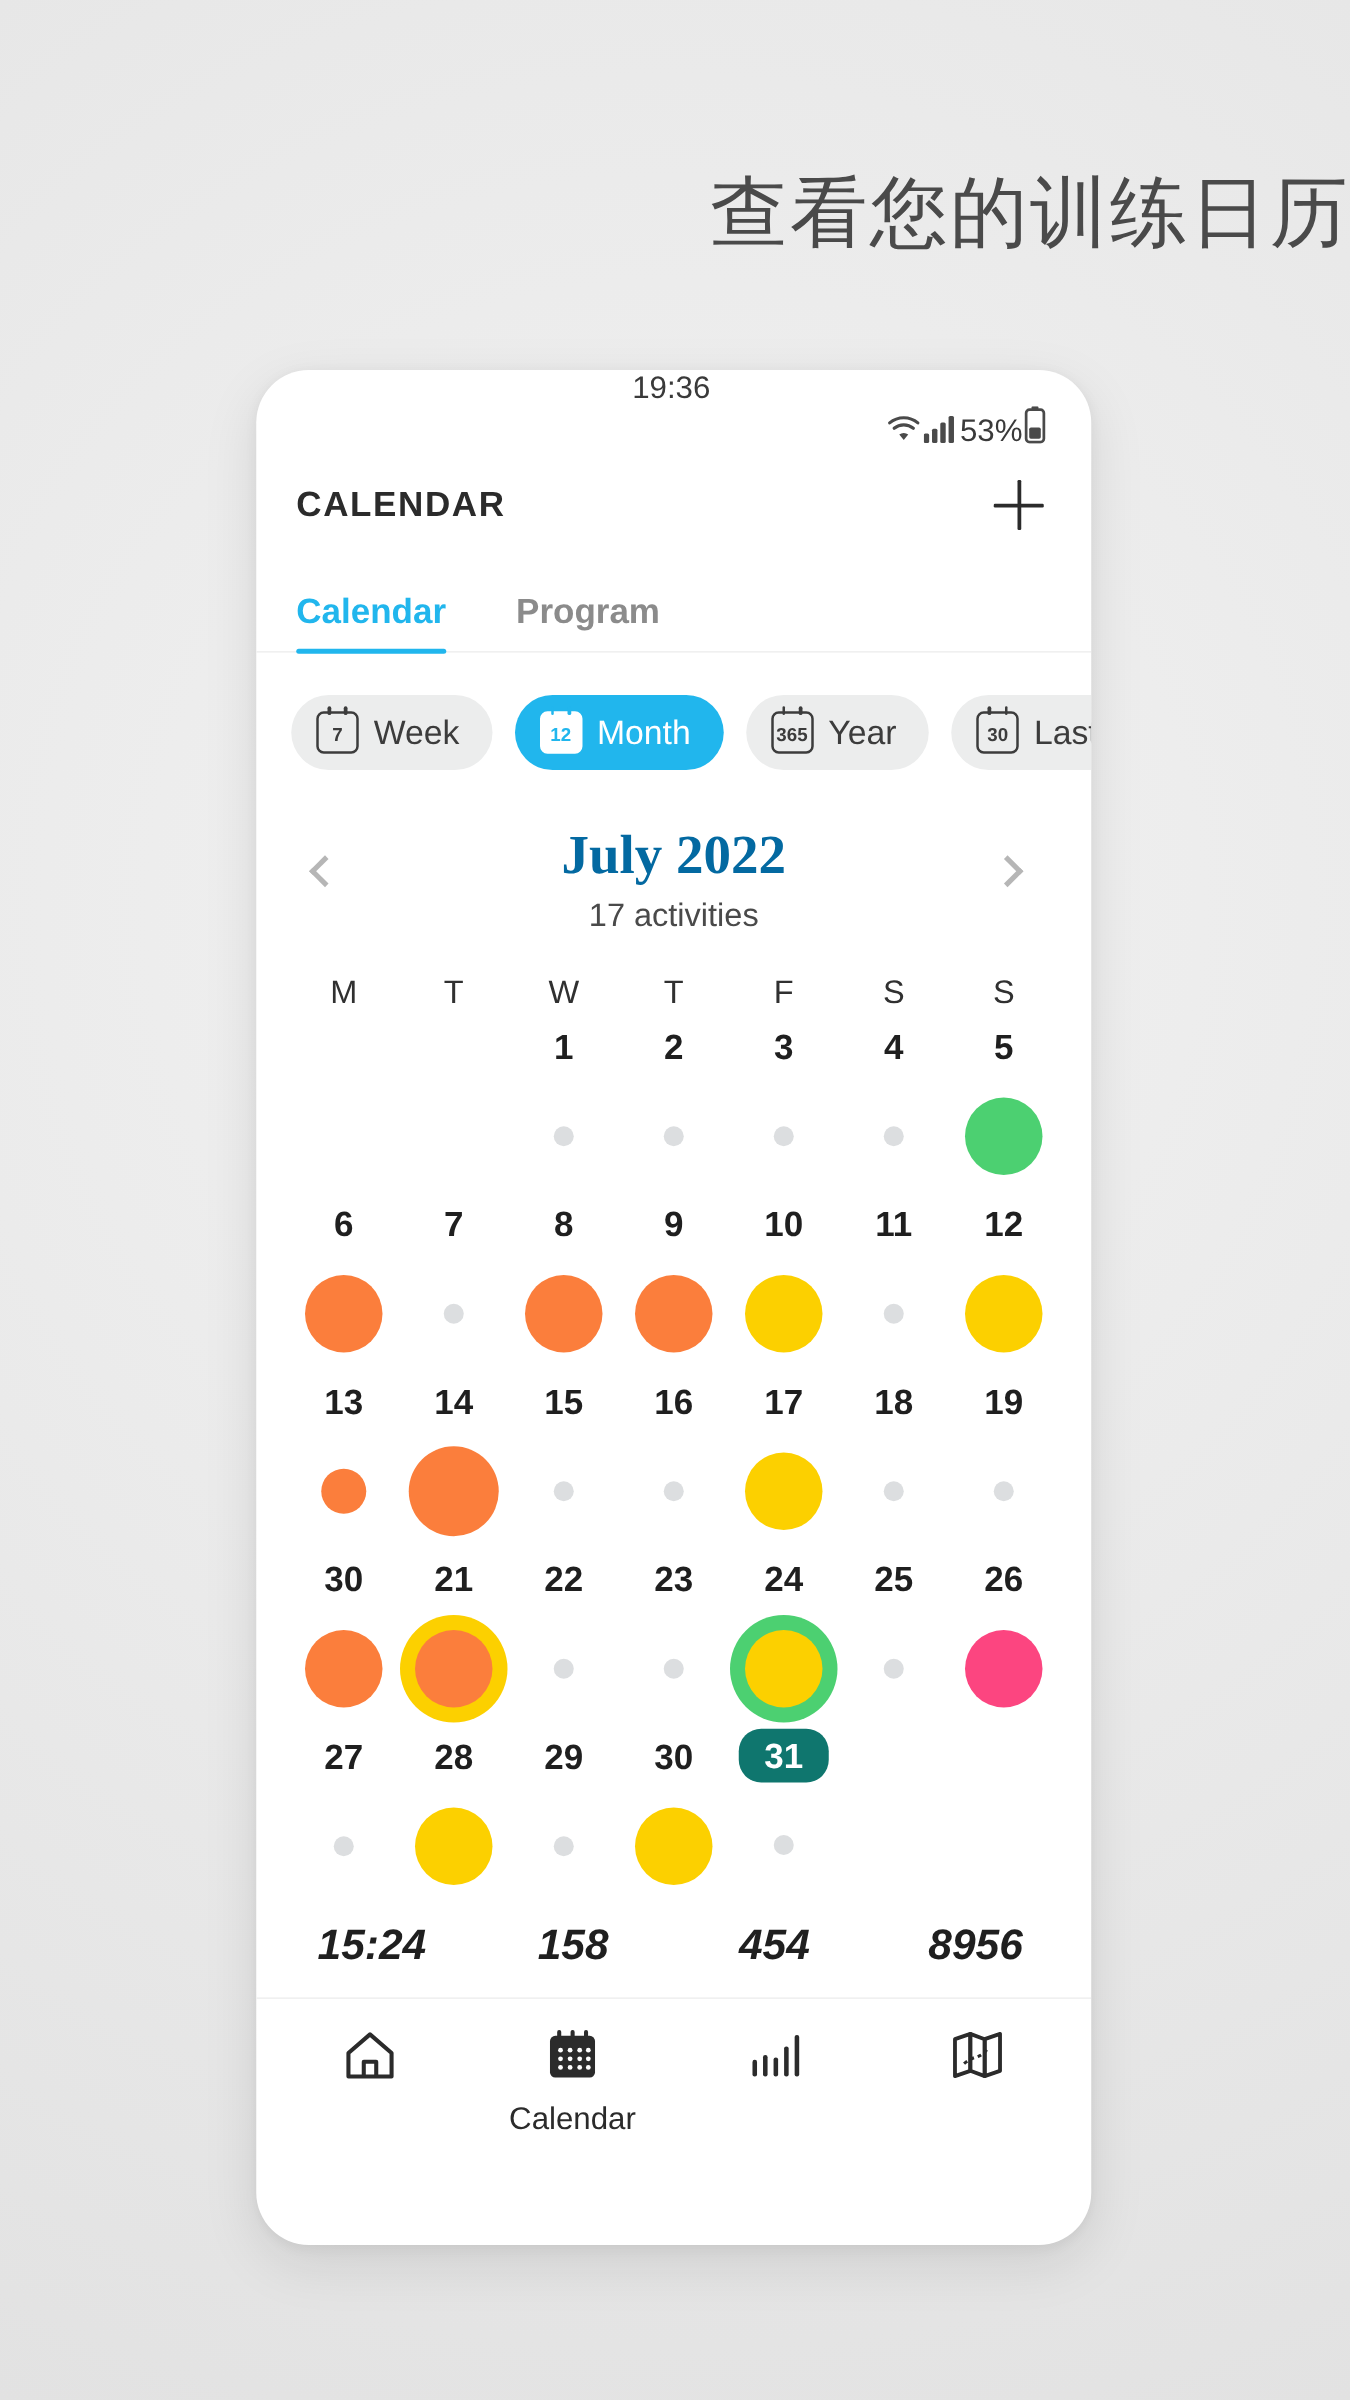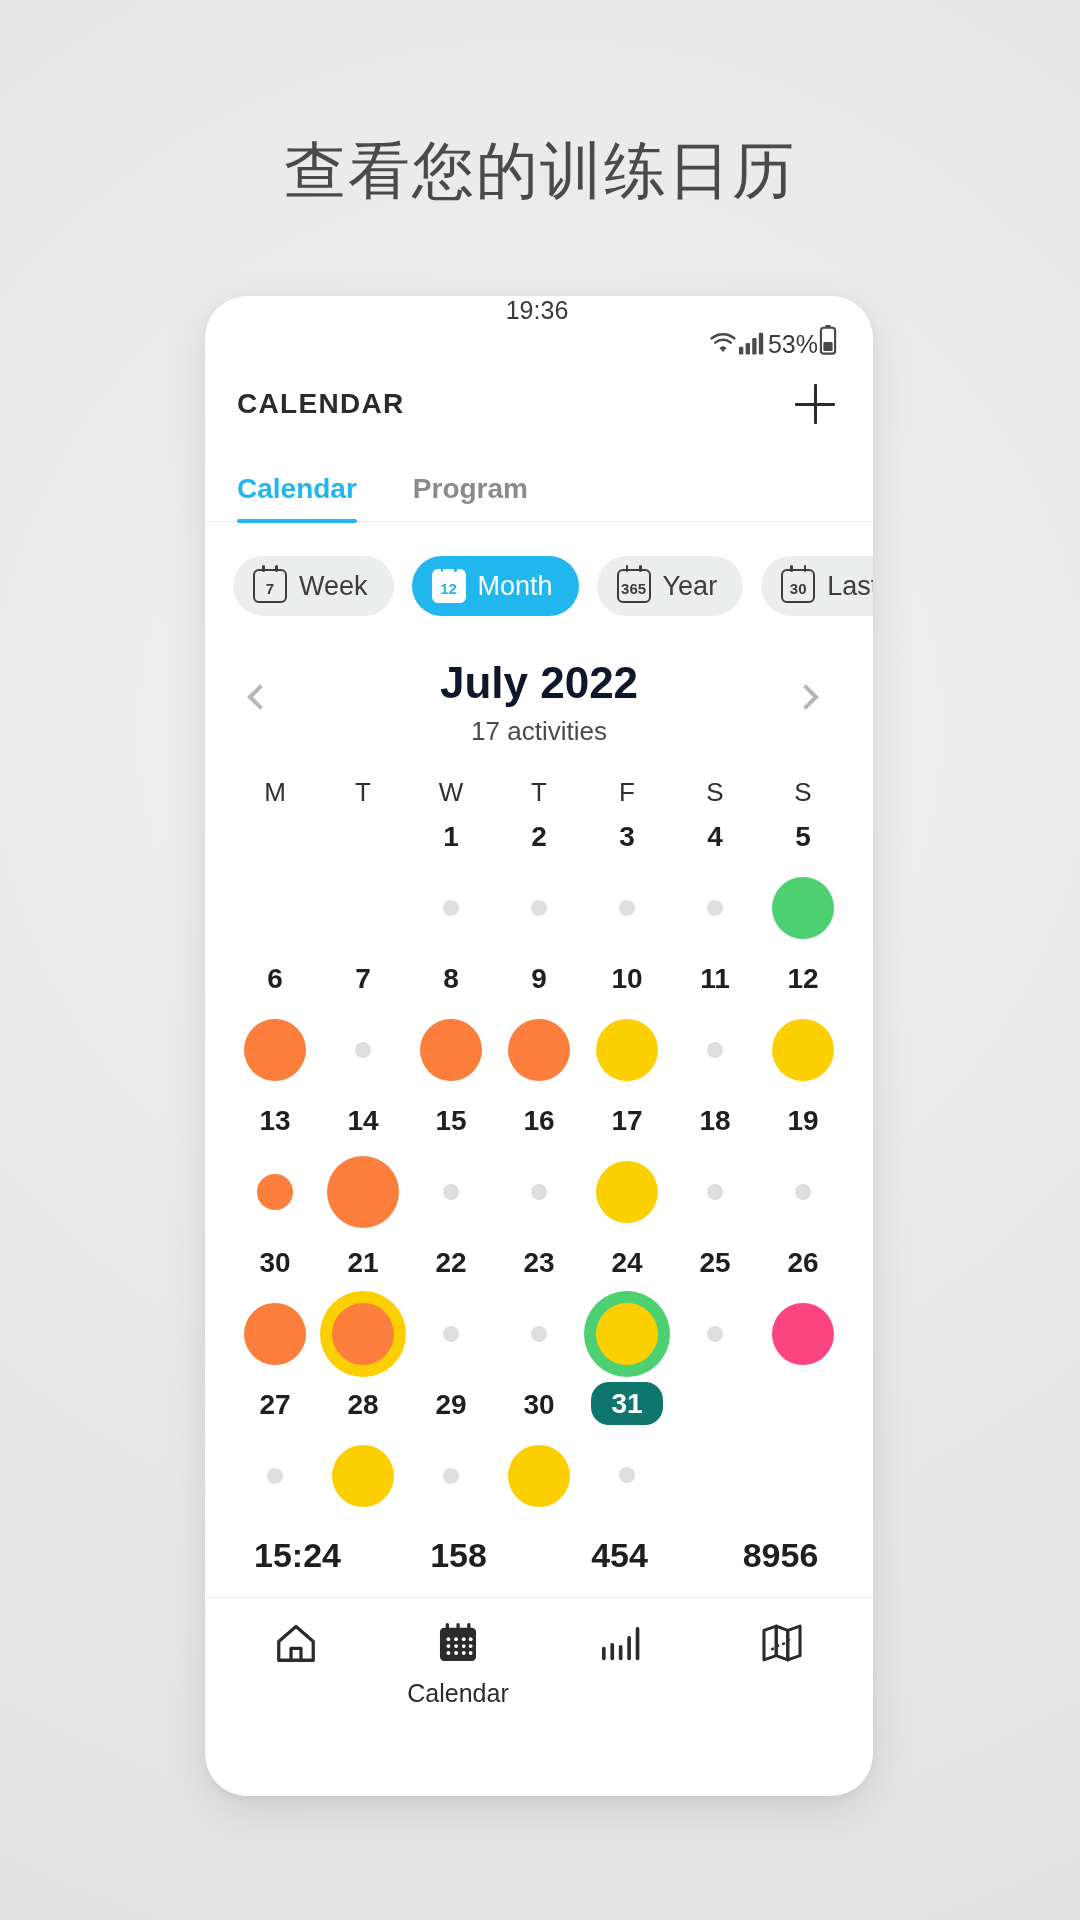--- a/index.html
+++ b/index.html
@@ -6,21 +6,21 @@
   html,body { width:1080px; height:1920px; }
   body {
     font-family:"Liberation Sans","DejaVu Sans",sans-serif;
     background:radial-gradient(circle at 50% 38%, #f2f2f2 0%, #ebebeb 45%, #e2e2e2 100%);
     position:relative; overflow:hidden;
   }
 
   
   .headline{
     position:absolute; top:135px; left:0; width:1080px;
-    text-align:center; font-size:62px; font-weight:400; color:#4a4a4a;
+    text-align:right; font-size:62px; font-weight:400; color:#4a4a4a;
     letter-spacing:2px; line-height:1.15;
   }
 
   
   .phone{
     position:absolute; left:205px; top:296px;
     width:668px; height:1500px;
     background:#ffffff; border-radius:42px;
     overflow:hidden;
     box-shadow:0 14px 44px rgba(0,0,0,.10), 0 2px 10px rgba(0,0,0,.05);
@@ -104,21 +104,21 @@
     display:flex; align-items:center; justify-content:space-between;
     padding:42px 46px 0 46px;
   }
   .arrow{ width:30px; height:30px; cursor:pointer; }
   .arrow span{
     display:block; width:18px; height:18px;
     border-top:4px solid #b6b6b6; border-right:4px solid #b6b6b6;
   }
   .arrow.left span{ transform:rotate(-135deg); }
   .arrow.right span{ transform:rotate(45deg); }
-  .month-title{ font-size:44px; font-weight:700; color:#0f172a; text-align:center; }
+  .month-title{ font-size:44px; font-weight:700; color:#0369a1; text-align:center;font-family:Liberation Serif, serif; }
   .month-sub{ text-align:center; font-size:26px; color:#4a4a4a; margin-top:8px; }
 
   
   .calendar{ padding:30px 26px 0 26px; }
   .row{ display:grid; grid-template-columns:repeat(7,1fr); }
   .dow{ text-align:center; font-size:26px; color:#303030; padding-bottom:6px; }
   .cell{ height:142px; display:flex; flex-direction:column; align-items:center; }
   .daynum{
     font-size:28px; font-weight:700; color:#1f1f1f; height:46px;
     display:flex; align-items:center; justify-content:center;
@@ -131,21 +131,21 @@
     flex:1; display:flex; align-items:center; justify-content:center; width:100%;
   }
   .mark{ border-radius:50%; display:flex; align-items:center; justify-content:center; }
   .mark.ring{ }
 
   
   .stats{
     display:grid; grid-template-columns:repeat(4,1fr);
     padding:12px 12px 22px 12px; border-bottom:1.5px solid #ececec;
   }
-  .stat{ text-align:center; font-size:34px; font-weight:700; color:#1f1f1f; }
+  .stat{ text-align:center; font-size:34px; font-weight:700; color:#1f1f1f;font-style:italic; }
 
   
   .bottomnav{
     display:grid; grid-template-columns:repeat(4,1fr);
     padding:22px 10px 0 10px; height:120px;
   }
   .navitem{
     display:flex; flex-direction:column; align-items:center; gap:9px; cursor:pointer;
   }
   .navlabel{ font-size:25px; color:#2b2b2b; }

